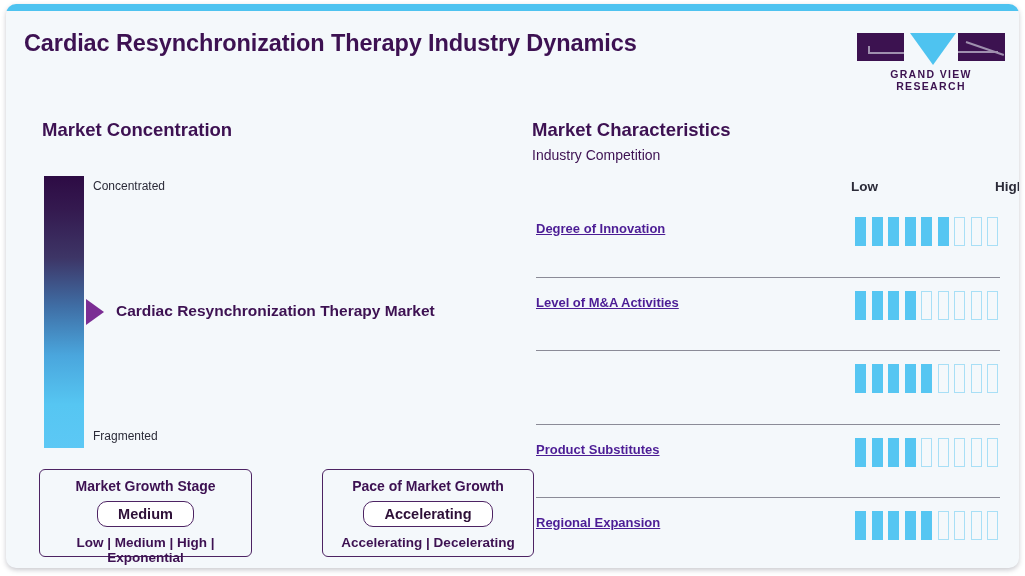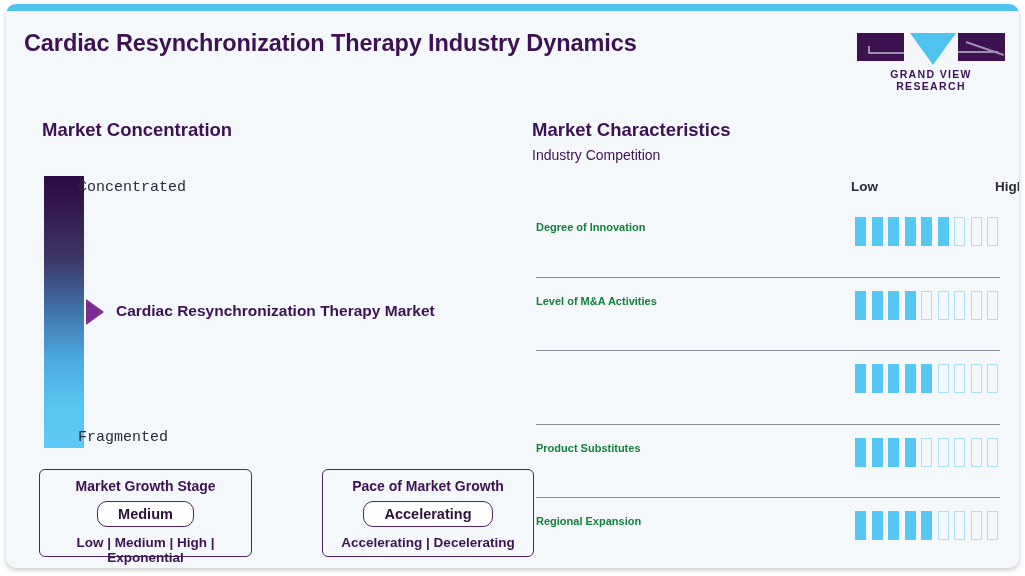--- a/index.html
+++ b/index.html
@@ -121,25 +121,24 @@
                 #2d0b44 0%,
                 #34194f 12%,
                 #3d3566 30%,
                 #3f6ea5 48%,
                 #4aa6dd 66%,
                 #56c6f2 84%,
                 #5cc8f5 100%);
   }
   .grad-label {
     position: absolute;
-    left: 72px;
-    font-size: 15px;
+    left: 87px;
+    font-size: 12px;
     color: #2b2b38;
     white-space: nowrap;
-    font-family: Liberation Mono, monospace;
   }
   #lbl-concentrated { top: 175px; }
   #lbl-fragmented   { top: 425px; }
 
   .marker-arrow {
     position: absolute;
     left: 80px;
     top: 305px;
     width: 0; height: 0;
     border-top: 13px solid transparent;
@@ -211,24 +210,25 @@
   .char-row {
     position: relative;
     height: 72.5px;
     border-bottom: 1.2px solid #8b8b97;
   }
   .char-row:last-child { border-bottom: none; text-align: right; }
   .char-name {
     position: absolute;
     left: 0;
     top: 17px;
-    font-size: 11px;
-    font-weight: bold;
-    color: #15803d;
-    white-space: nowrap;
+    font-size: 13px;
+    font-weight: bold;
+    color: #4c1d95;
+    white-space: nowrap;
+    text-decoration: underline;
   }
   .pips {
     position: absolute;
     right: 2px;
     top: 13px;
     display: flex;
     gap: 5.5px;
   }
   .pip {
     width: 11px;

